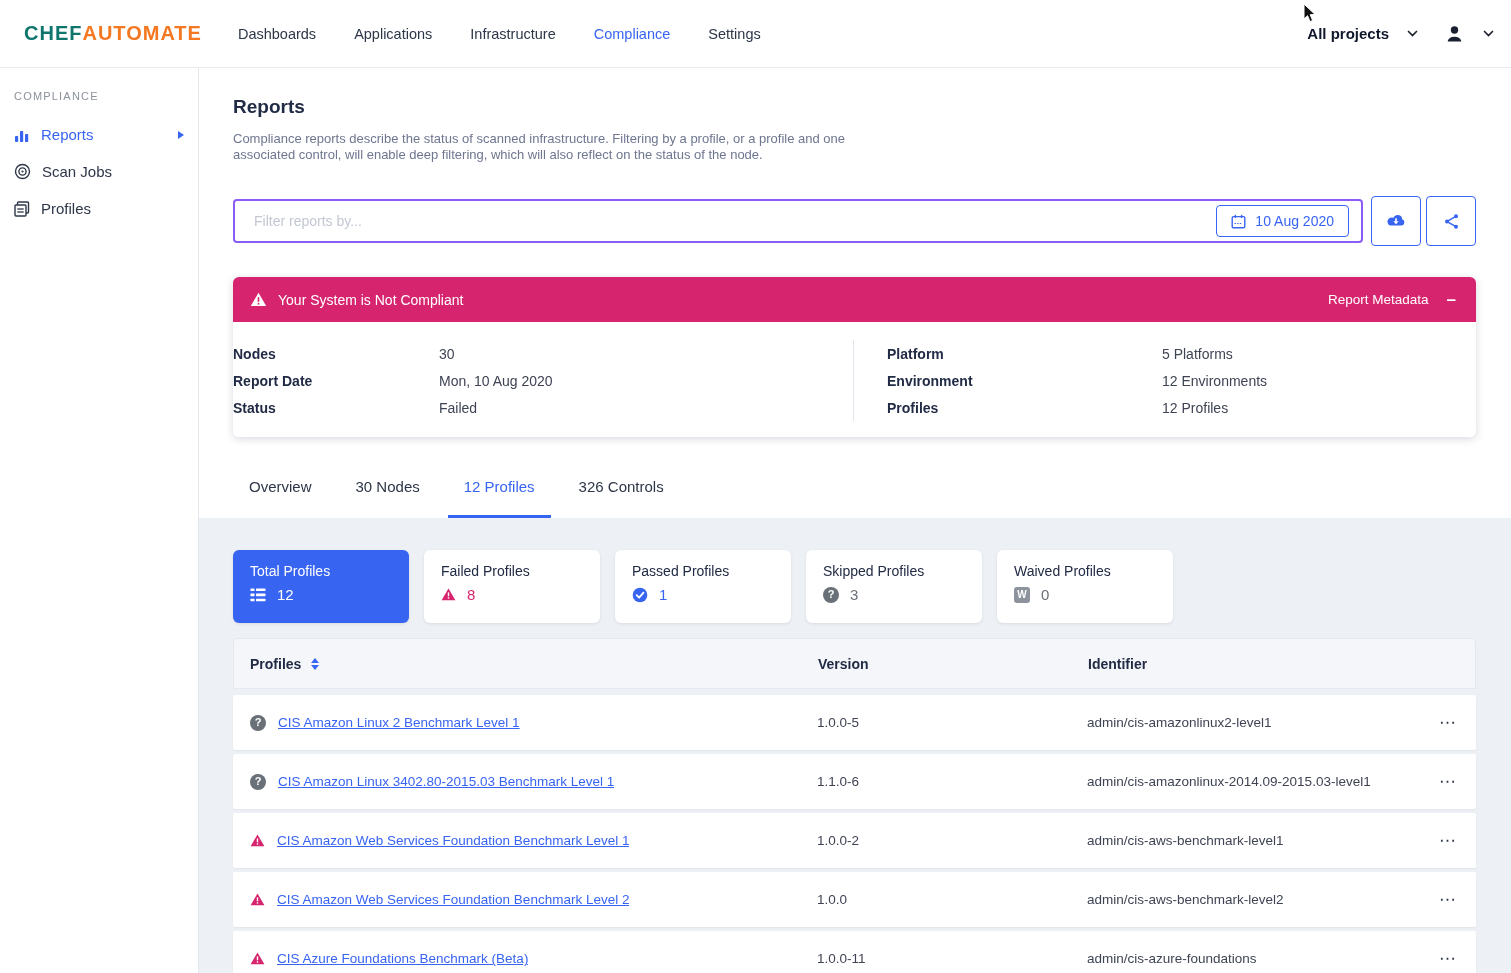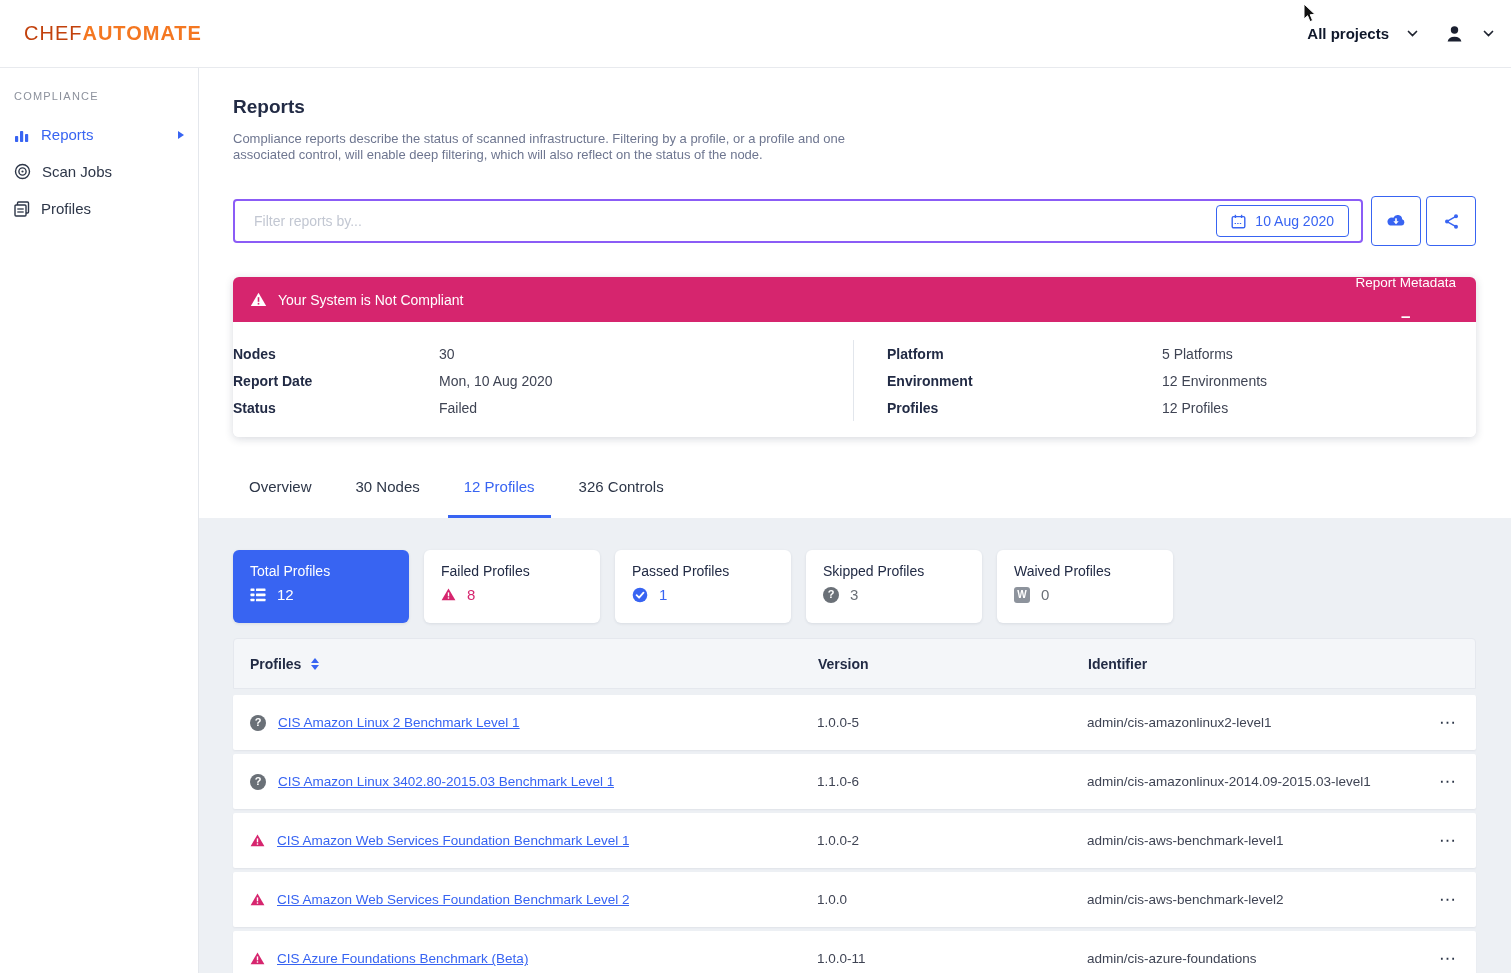--- a/index.html
+++ b/index.html
@@ -7,21 +7,21 @@
   .app {
     position:relative; width:1511px; height:973px; overflow:hidden;
     font-family:"Liberation Sans", sans-serif; color:#222b45; background:#fff;
   }
   
   .topnav {
     height:68px; display:flex; align-items:center;
     padding:0 17px 0 24px; background:#fff; border-bottom:1px solid #e8eaee;
   }
   .logo { display:flex; align-items:baseline; font-size:20px; letter-spacing:1px; cursor:default; }
-  .logo .chef { font-weight:400; color:#c2410c;text-align:center; }
+  .logo .chef { font-weight:700; color:#0f766e;text-align:center; }
   .logo .automate { font-weight:600; color:#f47721; }
   .nav-items { display:flex; gap:38px; margin-left:36px; }
   .nav-item { font-size:14.5px; color:#2d3648; cursor:pointer; }
   .nav-item.active { color:#3864f2; }
   .nav-right { margin-left:auto; display:flex; align-items:center; gap:18px; }
   .projects-label { font-size:15px; font-weight:700; color:#10182b; }
   .chev { display:inline-flex; }
   
   .app-body { display:flex; height:905px; }
   .sidebar { width:199px; border-right:1px solid #e4e7ec; background:#fff; padding-top:22px; flex:0 0 199px; }
@@ -43,21 +43,21 @@
   .filter-input::placeholder { color:#c2c7d2; }
   .date-btn { height:32px; border:1px solid #3864f2; border-radius:4px; background:#fff; color:#3864f2;
     font-size:14px; display:flex; align-items:center; gap:9px; padding:0 14px; cursor:pointer; font-family:inherit;margin-left:36px; }
   .icon-btn { width:50px; height:50px; border:1.5px solid #3864f2; border-radius:4px; background:#fff;
     display:flex; align-items:center; justify-content:center; cursor:pointer; }
   
   .report-panel { margin-top:31px; border-radius:6px; box-shadow:0 2px 8px rgba(40,50,80,.18); }
   .banner { height:45px; background:#d6256e; border-radius:6px 6px 0 0; display:flex; align-items:center;
     padding:0 20px 0 17px; color:#fff; }
   .banner-msg { margin-left:11px; font-size:14px; }
-  .banner-right { margin-left:auto; display:flex; align-items:center; gap:18px;flex-direction:column; }
+  .banner-right { margin-left:auto; display:flex; align-items:center; gap:18px; }
   .banner-meta { font-size:13.5px; cursor:pointer; }
   .collapse-glyph { font-size:17px; font-weight:700; cursor:pointer; line-height:1; }
   .meta-body { height:115px; background:#fff; border-radius:0 0 6px 6px; display:flex; padding:18px 0 16px; }
   .meta-col { }
   .meta-col.left { width:620px; }
   .meta-col.right { flex:1; border-left:1px solid #e2e6ec; padding-left:33px; }
   .meta-row { height:27px; display:flex; align-items:center; font-size:14px; }
   .meta-label { font-weight:700; color:#222b45; }
   .left .meta-label { width:206px; }
   .right .meta-label { width:275px; }
@@ -108,20 +108,27 @@
 
   <svg class="cursor" width="15" height="21" viewBox="0 0 15 21">
     <path d="M1 1 L1 16 L4.6 12.7 L7 18.6 L9.6 17.5 L7.2 11.7 L12 11.4 Z" fill="#111" stroke="#fff" stroke-width="1"></path>
   </svg>
 
   <header class="topnav">
     <div class="logo">
       <span class="chef">CHEF</span>
         <span class="automate">AUTOMATE</span>
     </div>
+    <nav class="nav-items">
+      <span class="nav-item">Dashboards</span>
+      <span class="nav-item">Applications</span>
+      <span class="nav-item">Infrastructure</span>
+      <span class="nav-item active">Compliance</span>
+      <span class="nav-item">Settings</span>
+    </nav>
     <div class="nav-right">
       <span class="projects-label">All projects</span>
       <span class="chev">
         <svg width="11" height="8" viewBox="0 0 11 8">
             <polyline points="1.5,1.5 5.5,5.5 9.5,1.5" fill="none" stroke="#1f2430" stroke-width="1.7" stroke-linecap="round"></polyline>
           </svg>
       </span>
       <span style="margin-left:8px; display:inline-flex;">
         <svg width="21" height="20" viewBox="0 0 21 20">
             <circle cx="10.5" cy="6" r="3.7" fill="#1b2030"></circle>

